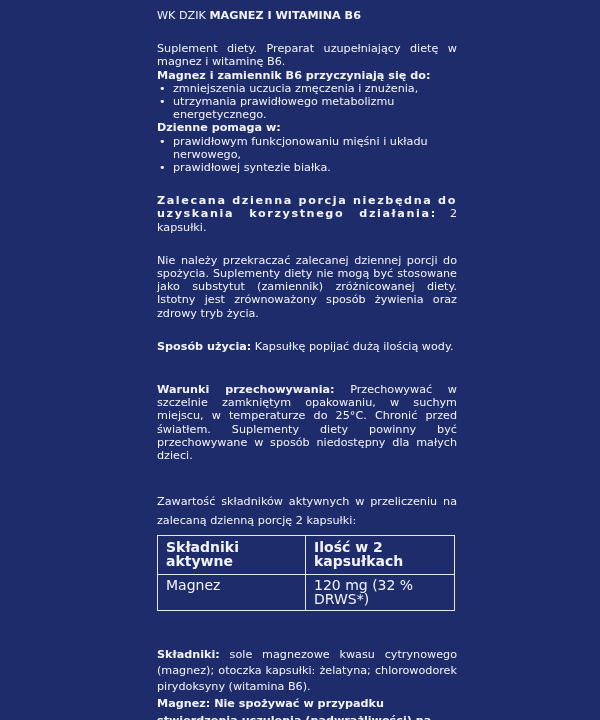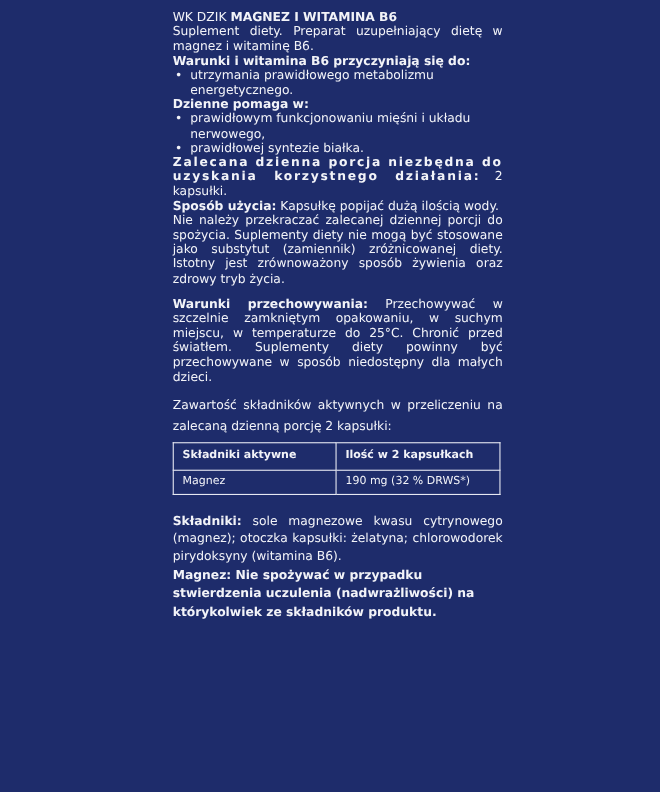--- a/index.html
+++ b/index.html
@@ -21,27 +21,27 @@
   }
   .b { font-weight: bold; }
   .p { margin: 0; }
   .gap { height: 10px; }
   .gap-s { height: 6px; }
   ul.bullets { list-style: none; margin: 0; padding: 0; }
   ul.bullets li { position: relative; padding-left: 16px; }
   ul.bullets li::before {
     content: "\2022"; position: absolute; left: 2px; top: 0;
   }
-  .justify { text-align: justify; text-align-last: left; }
+  .justify { text-align: justify; text-align-last: left; margin-top: 20px; }
   .spaced { letter-spacing: 1.6px; }
   table.nutri {
     border-collapse: collapse;
     width: 298px;
     margin-top: 5px;
-    font-size: 10px;
+    font-size: 14px;
     line-height: 14px;
   }
   table.nutri td, table.nutri th {
     border: 1.5px solid #e6e8f2;
     text-align: left;
     padding: 3px 8px 4px 8px;
     vertical-align: top;
   }
   table.nutri th { font-weight: bold; padding-top: 4px; padding-bottom: 6px; }
   table.nutri td.c1, table.nutri th.c1 { width: 131px; }
@@ -51,42 +51,43 @@
 <body>
 
 <div class="content">
 
   <p class="p">
     <span>WK DZIK</span>
     <span class="b">MAGNEZ I WITAMINA B6</span>
   </p>
   <p class="p justify">Suplement diety. Preparat uzupełniający dietę w magnez i witaminę B6.</p>
 
-  <p class="p b">Warunki i witamina B6 przyczyniają się do:</p>
+  <p class="p b">Magnez i zamiennik B6 przyczyniają się do:</p>
   <ul class="bullets">
+    <li>zmniejszenia uczucia zmęczenia i znużenia,</li>
     <li>utrzymania prawidłowego metabolizmu energetycznego.</li>
   </ul>
 
   <p class="p b">Dzienne pomaga w:</p>
   <ul class="bullets">
     <li>prawidłowym funkcjonowaniu mięśni i układu nerwowego,</li>
     <li>prawidłowej syntezie białka.</li>
   </ul>
 
   <p class="p justify">
     <span class="b spaced">Zalecana dzienna porcja niezbędna do uzyskania korzystnego działania:</span>
     <span>2 kapsułki.</span>
   </p>
 
+  <p class="p justify">Nie należy przekraczać zalecanej dziennej porcji do spożycia. Suplementy diety nie mogą być stosowane jako substytut (zamiennik) zróżnicowanej diety. Istotny jest zrównoważony sposób żywienia oraz zdrowy tryb życia.</p>
+
   <p class="p justify">
     <span class="b">Sposób użycia:</span>
     <span>Kapsułkę popijać dużą ilością wody.</span>
   </p>
-
-  <p class="p justify">Nie należy przekraczać zalecanej dziennej porcji do spożycia. Suplementy diety nie mogą być stosowane jako substytut (zamiennik) zróżnicowanej diety. Istotny jest zrównoważony sposób żywienia oraz zdrowy tryb życia.</p>
 
   <div class="gap"></div>
 
   <p class="p justify">
     <span class="b">Warunki przechowywania:</span>
     <span>Przechowywać w szczelnie zamkniętym opakowaniu, w suchym miejscu, w temperaturze do 25°C. Chronić przed światłem. Suplementy diety powinny być przechowywane w sposób niedostępny dla małych dzieci.</span>
   </p>
 
   <div class="gap"></div>
 
@@ -95,21 +96,21 @@
   <table class="nutri">
     <thead>
       <tr>
         <th class="c1">Składniki aktywne</th>
         <th>Ilość w 2 kapsułkach</th>
       </tr>
     </thead>
     <tbody>
       <tr>
         <td class="c1">Magnez</td>
-        <td>190 mg (32 % DRWS*)</td>
+        <td>120 mg (32 % DRWS*)</td>
       </tr>
     </tbody>
   </table>
 
   <div class="gap"></div>
 
 
   <div class="gap-s"></div>
 
   <p class="p justify" style="line-height:16px">

